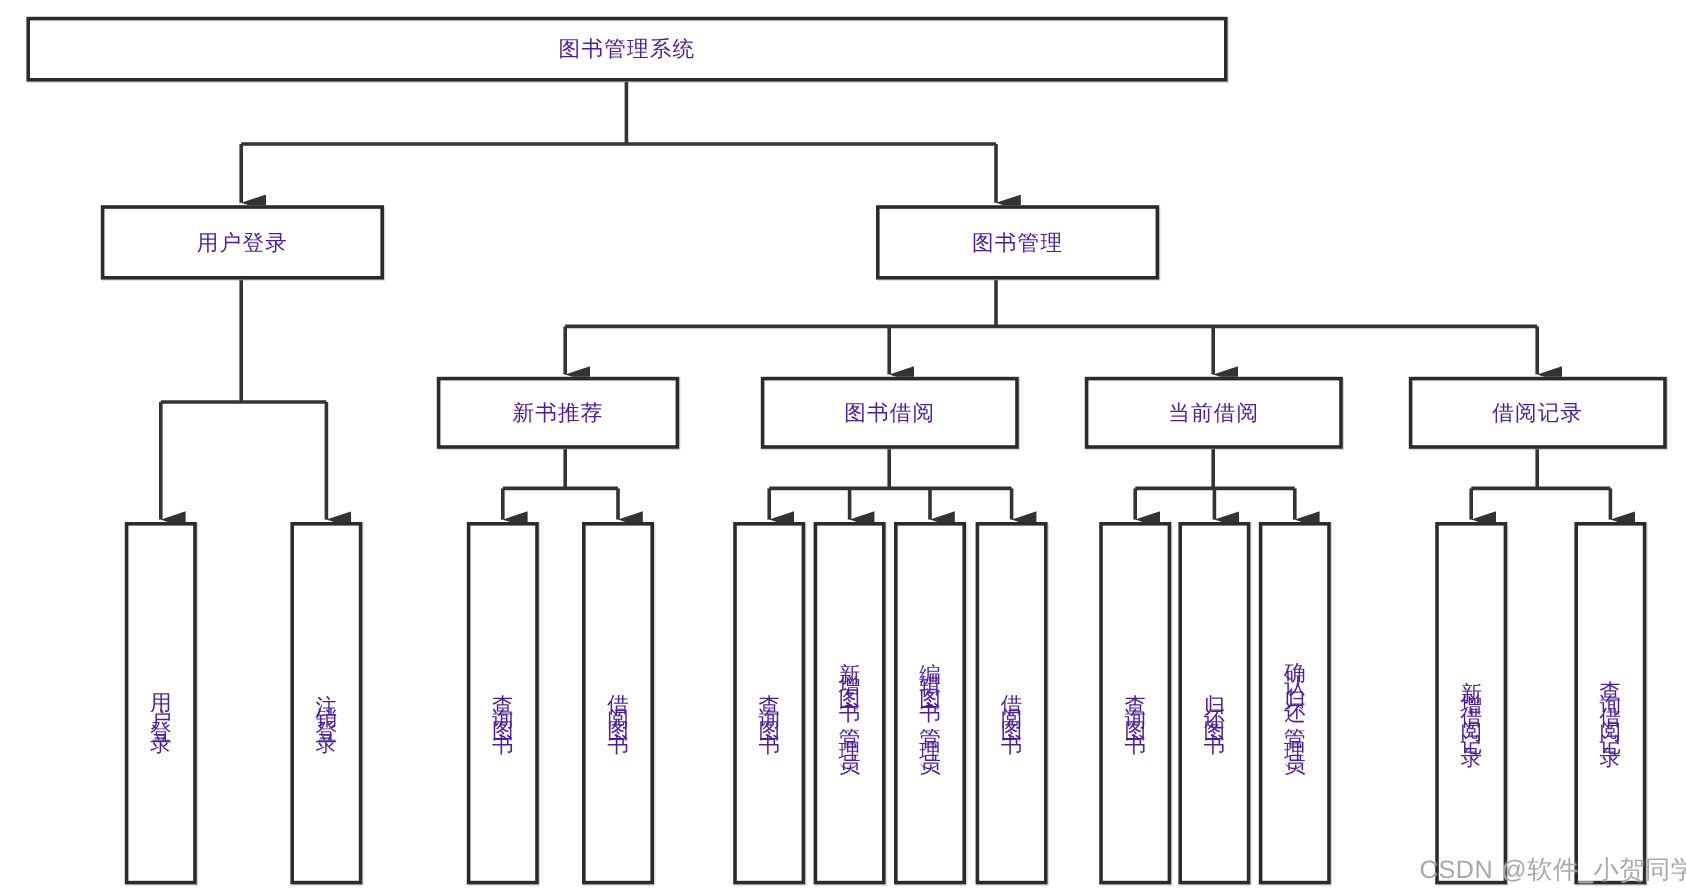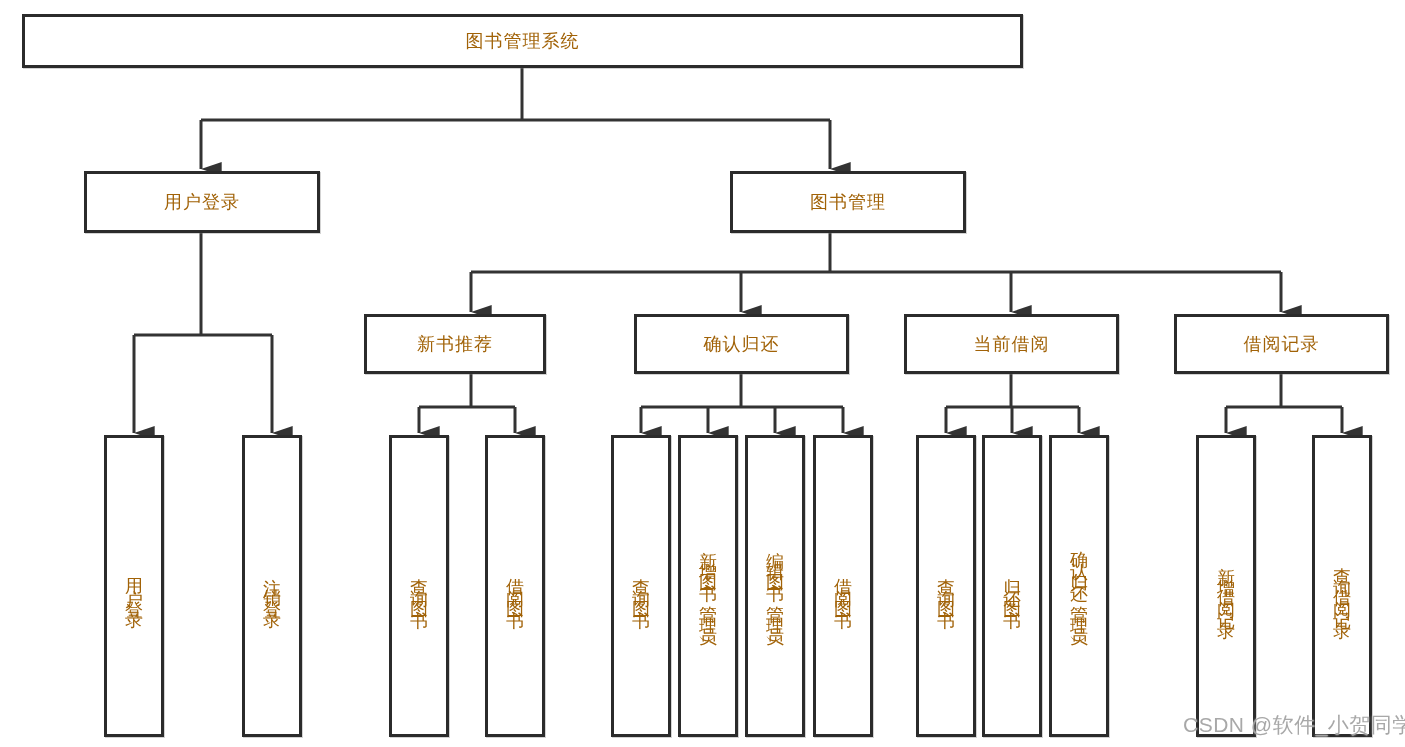--- a/index.html
+++ b/index.html
@@ -22,39 +22,39 @@
     height: 747px;
   }
   .box {
     position: absolute;
     box-sizing: border-box;
     border: 3px solid #2b2b2b;
     background: #ffffff;
     display: flex;
     align-items: center;
     justify-content: center;
-    color: #a16207;
+    color: #4c1d95;
     font-size: 18px;
     letter-spacing: 1px;
     box-shadow: 1px 1px 0 rgba(130,130,130,0.35);
   }
   .box .vtext {
     writing-mode: vertical-rl;
     text-orientation: mixed;
     letter-spacing: 11px;
     line-height: 1;
     white-space: nowrap;
   }
   
   .b-root   { left: 22px;   top: 14px;  width: 1001px; height: 54px; }
   
   .b-login  { left: 84px;   top: 171px; width: 236px;  height: 62px; }
   .b-mgmt   { left: 712px;  top: 171px; width: 236px;  height: 62px; margin-left: 18px; }
   
-  .b-new    { left: 364px;  top: 314px; width: 182px;  height: 60px; }
+  .b-new    { left: 364px;  top: 314px; width: 202px;  height: 60px; }
   .b-borrow { left: 634px;  top: 314px; width: 215px;  height: 60px; }
   .b-cur    { left: 904px;  top: 314px; width: 215px;  height: 60px; }
   .b-rec    { left: 1174px; top: 314px; width: 215px;  height: 60px; }
   
   .leaf     { top: 435px; width: 60px; height: 302px; }
   .l-g1a { left: 104px; }  .l-g1b { left: 242px; }
   .l-g2a { left: 389px; }  .l-g2b { left: 485px; }
   .l-g3a { left: 611px; }  .l-g3b { left: 678px; }
   .l-g3c { left: 745px; }  .l-g3d { left: 813px; }
   .l-g4a { left: 916px; }  .l-g4b { left: 982px; }
@@ -135,21 +135,21 @@
     <span>用户登录</span>
   </div>
   <div class="box b-mgmt">
     <span>图书管理</span>
   </div>
 
   <div class="box b-new">
     <span>新书推荐</span>
   </div>
   <div class="box b-borrow">
-    <span>确认归还</span>
+    <span>图书借阅</span>
   </div>
   <div class="box b-rec">
     <span>借阅记录</span>
   </div>
   <div class="box b-cur">
     <span>当前借阅</span>
   </div>
 
   <div class="box leaf l-g1a">
     <span class="vtext">用户登录</span>

